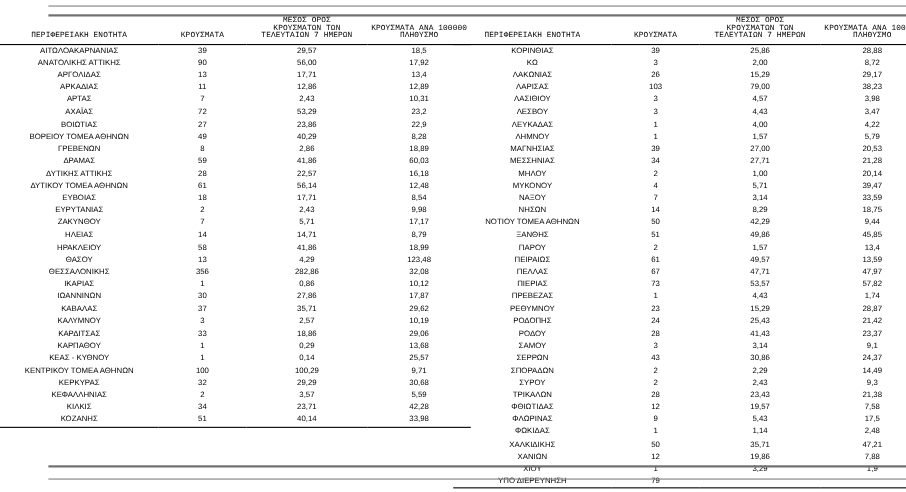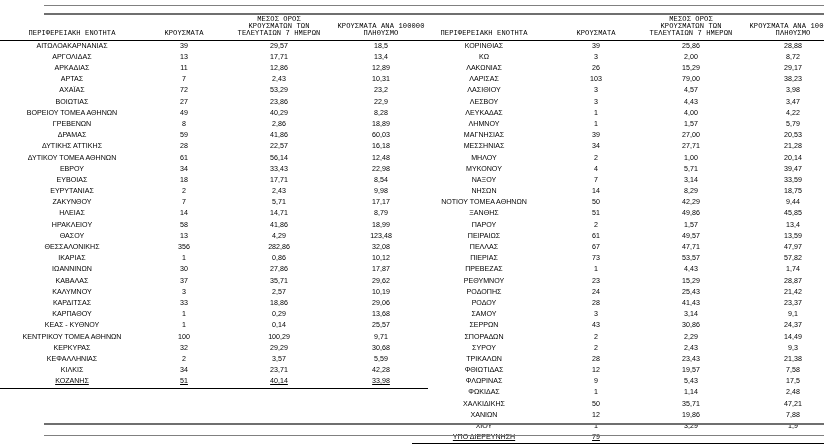--- a/index.html
+++ b/index.html
@@ -90,21 +90,20 @@
 
   table.data tbody td {
     padding: 0 2px;
     height: 11.2px;
     white-space: nowrap;
     overflow: hidden;
   }
 
   table.data tbody tr:last-child td {
     border-bottom: 1px solid #000000;
-    text-decoration: underline;
   }
 
   .bottom-rule-outer {
     position: absolute;
     left: 44px;
     right: 0px;
     bottom: 22px;
     height: 0;
     border-top: 2px solid #6f6f6f;
   }
@@ -157,20 +156,26 @@
           </tr>
         </thead>
         <tbody>
             <tr>
               <td class="c-name">ΑΙΤΩΛΟΑΚΑΡΝΑΝΙΑΣ</td>
               <td class="c-cases">39</td>
               <td class="c-avg">29,57</td>
               <td class="c-per">18,5</td>
             </tr>
             <tr>
+              <td class="c-name">ΑΝΑΤΟΛΙΚΗΣ ΑΤΤΙΚΗΣ</td>
+              <td class="c-cases">90</td>
+              <td class="c-avg">56,00</td>
+              <td class="c-per">17,92</td>
+            </tr>
+            <tr>
               <td class="c-name">ΑΡΓΟΛΙΔΑΣ</td>
               <td class="c-cases">13</td>
               <td class="c-avg">17,71</td>
               <td class="c-per">13,4</td>
             </tr>
             <tr>
               <td class="c-name">ΑΡΚΑΔΙΑΣ</td>
               <td class="c-cases">11</td>
               <td class="c-avg">12,86</td>
               <td class="c-per">12,89</td>
@@ -215,26 +220,20 @@
               <td class="c-name">ΔΥΤΙΚΗΣ ΑΤΤΙΚΗΣ</td>
               <td class="c-cases">28</td>
               <td class="c-avg">22,57</td>
               <td class="c-per">16,18</td>
             </tr>
             <tr>
               <td class="c-name">ΔΥΤΙΚΟΥ ΤΟΜΕΑ ΑΘΗΝΩΝ</td>
               <td class="c-cases">61</td>
               <td class="c-avg">56,14</td>
               <td class="c-per">12,48</td>
-            </tr>
-            <tr>
-              <td class="c-name">ΕΒΡΟΥ</td>
-              <td class="c-cases">34</td>
-              <td class="c-avg">33,43</td>
-              <td class="c-per">22,98</td>
             </tr>
             <tr>
               <td class="c-name">ΕΥΒΟΙΑΣ</td>
               <td class="c-cases">18</td>
               <td class="c-avg">17,71</td>
               <td class="c-per">8,54</td>
             </tr>
             <tr>
               <td class="c-name">ΕΥΡΥΤΑΝΙΑΣ</td>
               <td class="c-cases">2</td>

